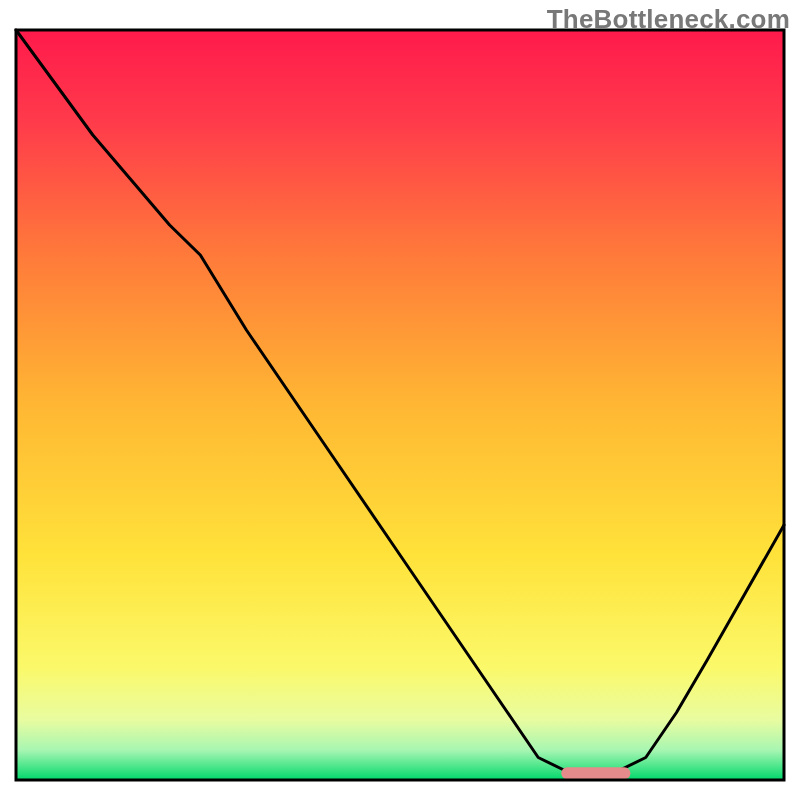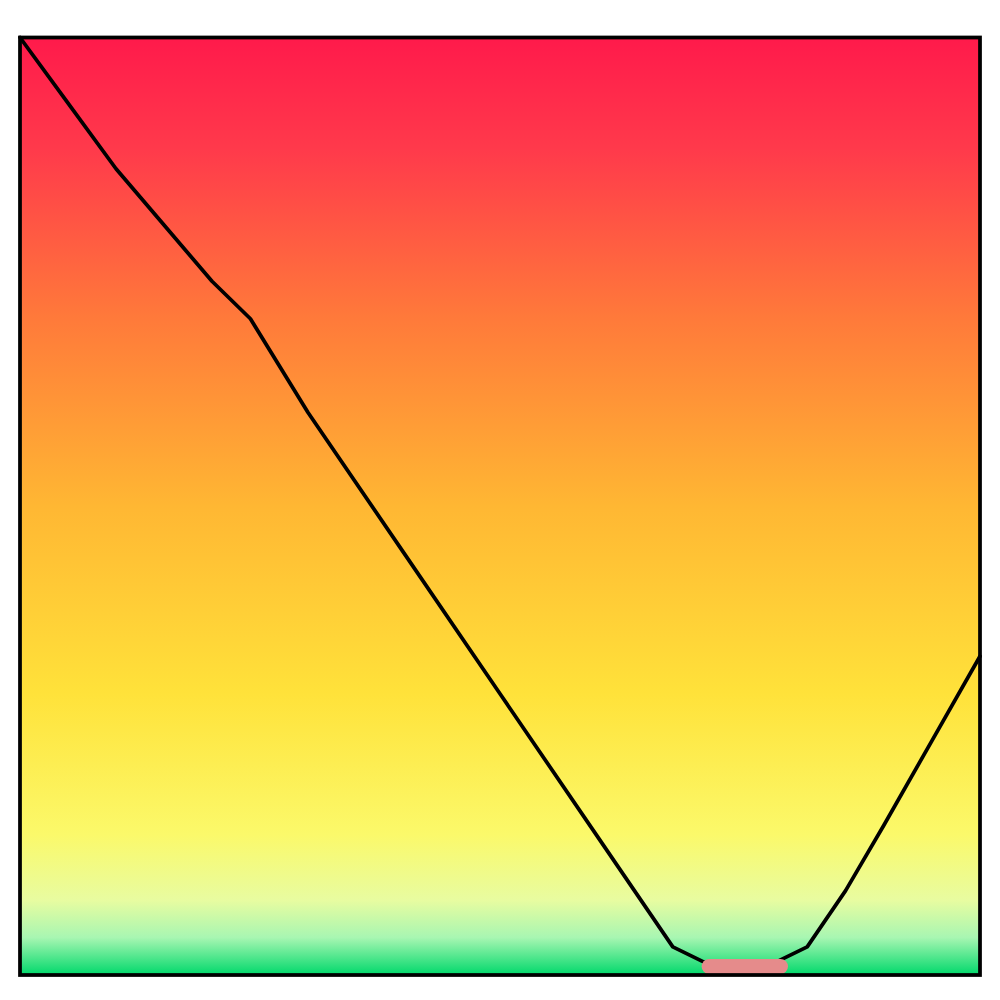--- a/index.html
+++ b/index.html
@@ -55,14 +55,15 @@
         </linearGradient>
     </defs>
     <g id="plot">
       <rect id="bgRect" x="16" y="30" width="768" height="750" fill="url(#bgGrad)"></rect>
       <path id="curvePath" fill="none" d="M16.00 30.00 L54.40 82.50 L92.80 135.00 L131.20 180.00 L169.60 225.00 L200.32 255.00 L246.40 330.00 L323.20 442.50 L400.00 555.00 L476.80 667.50 L538.24 757.50 L568.96 772.50 L615.04 772.50 L645.76 757.50 L676.48 712.50 L707.20 660.00 L745.60 592.50 L784.00 525.00" stroke="#000000" stroke-width="3" stroke-linejoin="round" stroke-linecap="round"></path>
       <rect id="markerRect" x="561.28" y="767.25" width="69.12000000000012" height="12" rx="6" ry="6" fill="#e58b8b"></rect>
       <rect id="frameRect" fill="none" x="16" y="30" width="768" height="750" stroke="#000000" stroke-width="3"></rect>
     </g>
   </svg>
 
+  <div class="watermark">TheBottleneck.com</div>
 
 </div>
 
 </body></html>

